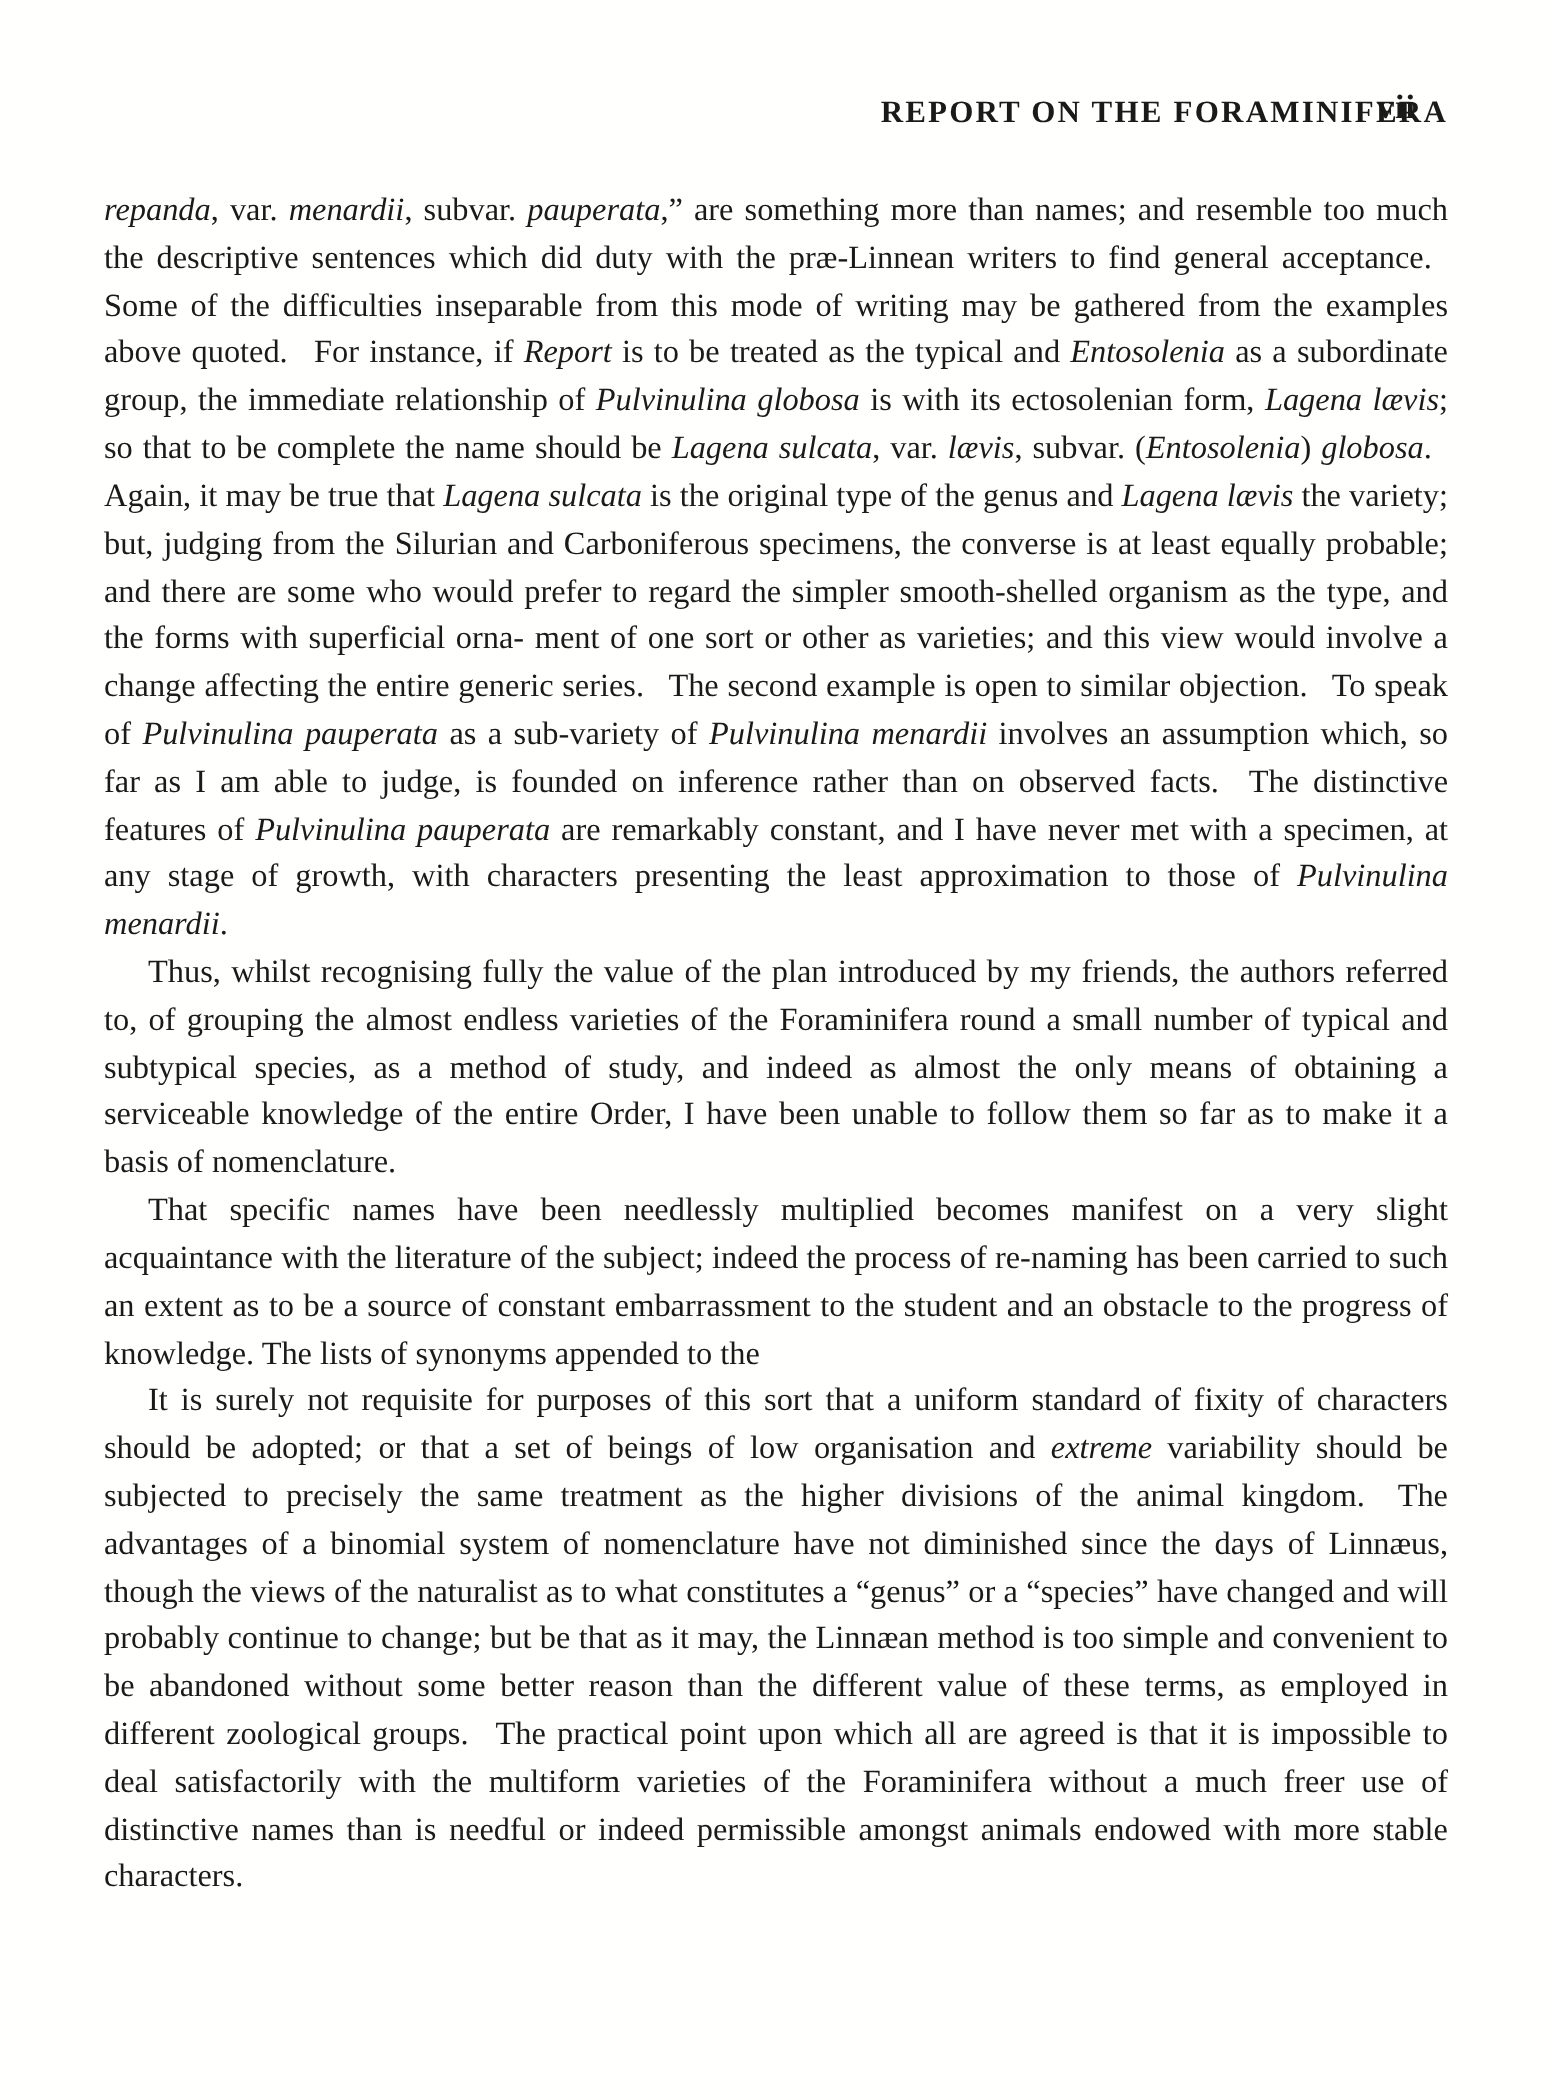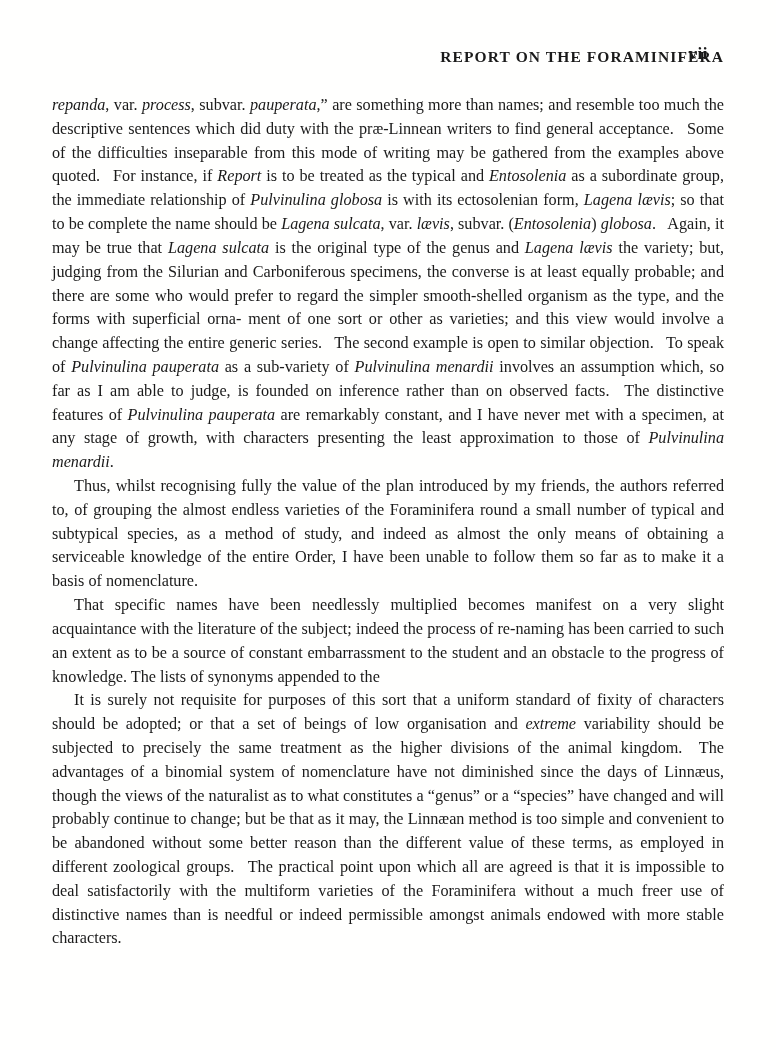--- a/index.html
+++ b/index.html
@@ -74,21 +74,21 @@
 <div class="page">
 
   <div class="running-head">
     <div class="head-title">Report on the Foraminifera</div>
     <div class="folio">vii</div>
   </div>
 
   <div class="body-text">
 
     <p>
-      <i>repanda</i>, var. <i>process</i>, subvar. <i>pauperata</i>,” are something more than names; and
+      <i>repanda</i>, var. <i>menardii</i>, subvar. <i>pauperata</i>,” are something more than names; and
       resemble too much the descriptive sentences which did duty with the præ-Linnean
       writers to find general acceptance.  Some of the difficulties inseparable from this mode
       of writing may be gathered from the examples above quoted.  For instance, if <i>Report</i>
       is to be treated as the typical and <i>Entosolenia</i> as a subordinate group, the immediate
       relationship of <i>Pulvinulina globosa</i> is with its ectosolenian form, <i>Lagena lævis</i>; so that
       to be complete the name should be <i>Lagena sulcata</i>, var. <i>lævis</i>, subvar. (<i>Entosolenia</i>)
       <i>globosa</i>.  Again, it may be true that <i>Lagena sulcata</i> is the original type of the genus
       and <i>Lagena lævis</i> the variety; but, judging from the Silurian and Carboniferous specimens,
       the converse is at least equally probable; and there are some who would prefer to regard
       the simpler smooth-shelled organism as the type, and the forms with superficial orna-

